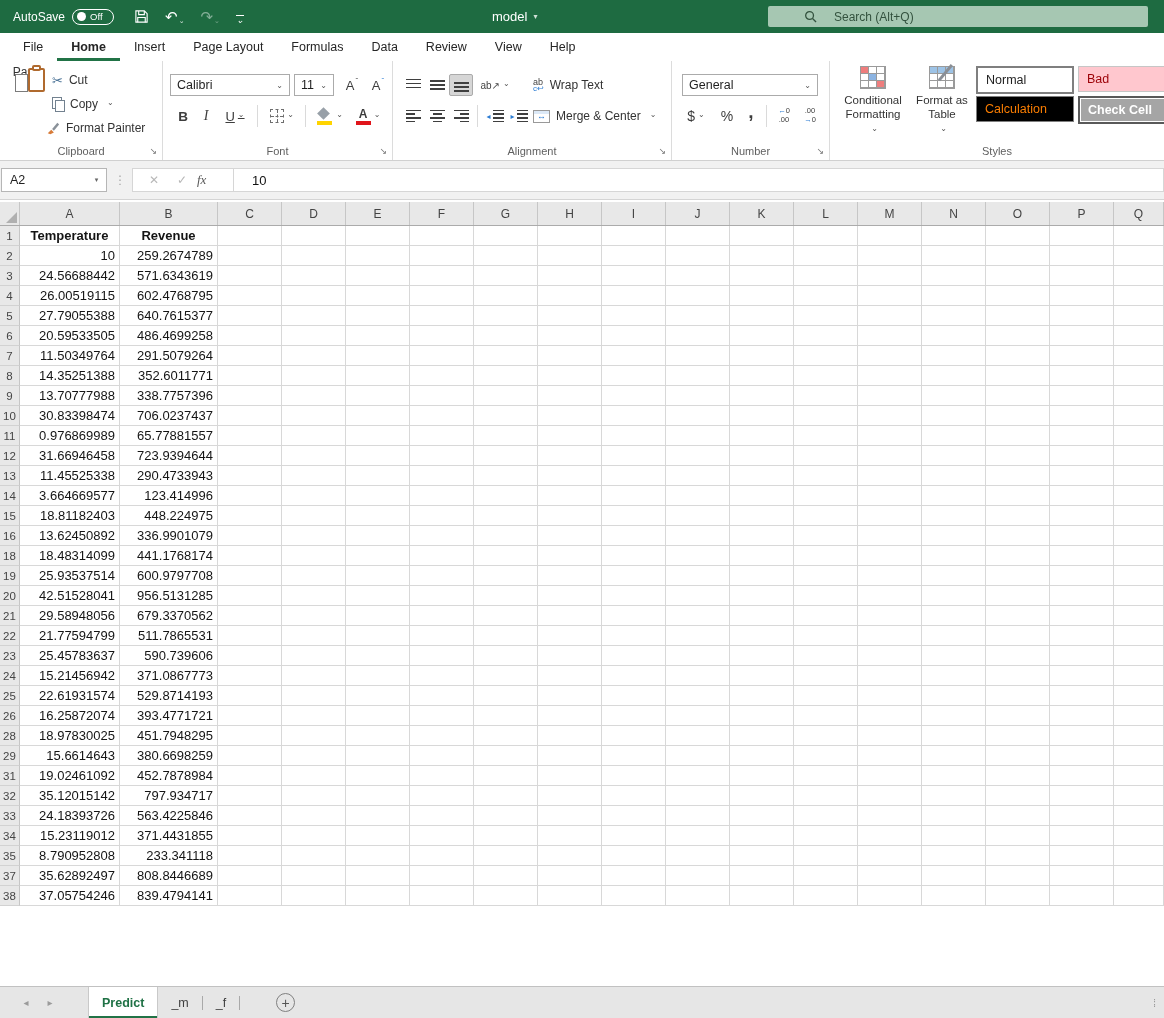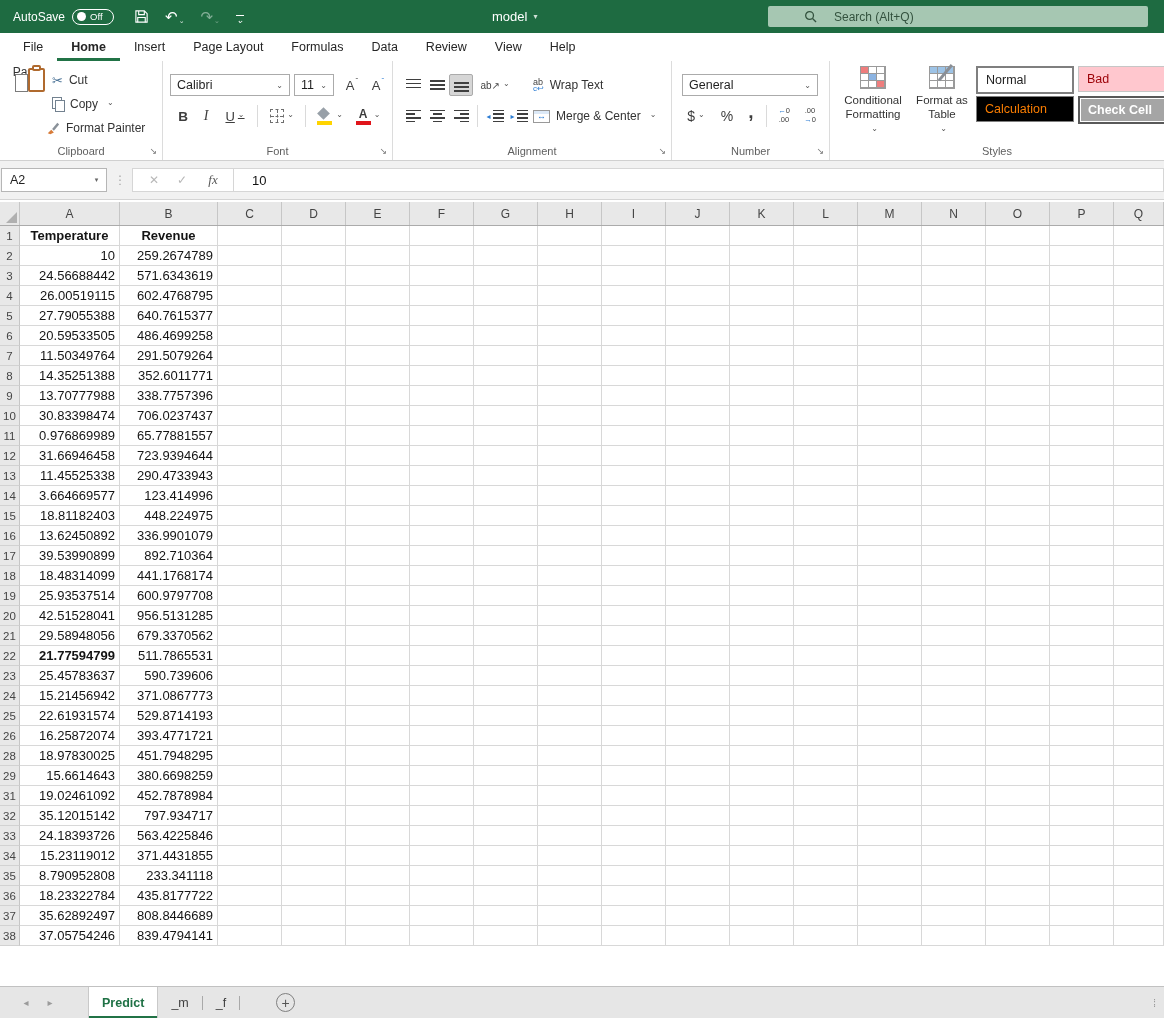--- a/index.html
+++ b/index.html
@@ -134,21 +134,21 @@
         border-bottom:1px solid #d4d4d4;}
   .namebox{position:absolute;left:1px;top:7px;width:106px;height:24px;background:#fff;
            border:1px solid #b6b6b6;display:flex;align-items:center;font-size:12.5px;color:#222;padding-left:8px;}
   .nb-caret{margin-left:auto;height:100%;width:19px;display:flex;align-items:center;justify-content:center;}
   .nb-caret:after{content:"▾";font-size:7px;color:#666;}
   .fdots{position:absolute;left:114px;top:13px;color:#a8a8a8;font-size:12px;line-height:1;}
   .fstrip{position:absolute;left:132px;right:0;top:7px;height:24px;background:#fff;
           border:1px solid #d6d6d6;display:flex;align-items:center;}
   .fx-x{margin-left:8px;width:26px;text-align:center;color:#b8b8b8;font-size:12px;}
   .fx-ok{width:30px;text-align:center;color:#b8b8b8;font-size:12px;}
-  .fx-fn{width:32px;text-align:center;color:#595959;font-size:13px;
+  .fx-fn{width:32px;text-align:left;color:#595959;font-size:13px;
          font-family:"Liberation Serif",serif;font-style:italic;}
   .fdiv{width:1px;align-self:stretch;background:#d6d6d6;margin-left:4px;}
   .fval{padding-left:18px;font-size:13px;color:#111;}
 
   
   .colrow{position:absolute;top:202px;left:0;width:1164px;height:24px;display:flex;
           background:#e8e8e8;border-bottom:1px solid #ababab;}
   .corner{width:20px;position:relative;border-right:1px solid #c6c6c6;background:#e8e8e8;}
   .corner:after{content:"";position:absolute;right:2px;bottom:2px;
                 border-left:11px solid transparent;border-bottom:11px solid #b0b0b0;}
@@ -807,40 +807,20 @@
         <div class="cell" style="width: 64px;"></div>
         <div class="cell" style="width: 64px;"></div>
         <div class="cell" style="width: 64px;"></div>
         <div class="cell" style="width: 64px;"></div>
         <div class="cell" style="width: 64px;"></div>
         <div class="cell" style="width: 64px;"></div>
         <div class="cell" style="width: 64px;"></div>
         <div class="cell" style="width: 50px;"></div>
       </div>
       <div class="grow">
-        <div class="rowh">17</div>
-        <div class="cell num" style="width: 100px;">39.53990899</div>
-        <div class="cell num" style="width: 98px;">892.710364</div>
-        <div class="cell" style="width: 64px;"></div>
-        <div class="cell" style="width: 64px;"></div>
-        <div class="cell" style="width: 64px;"></div>
-        <div class="cell" style="width: 64px;"></div>
-        <div class="cell" style="width: 64px;"></div>
-        <div class="cell" style="width: 64px;"></div>
-        <div class="cell" style="width: 64px;"></div>
-        <div class="cell" style="width: 64px;"></div>
-        <div class="cell" style="width: 64px;"></div>
-        <div class="cell" style="width: 64px;"></div>
-        <div class="cell" style="width: 64px;"></div>
-        <div class="cell" style="width: 64px;"></div>
-        <div class="cell" style="width: 64px;"></div>
-        <div class="cell" style="width: 64px;"></div>
-        <div class="cell" style="width: 50px;"></div>
-      </div>
-      <div class="grow">
         <div class="rowh">18</div>
         <div class="cell num" style="width: 100px;">18.48314099</div>
         <div class="cell num" style="width: 98px;">441.1768174</div>
         <div class="cell" style="width: 64px;"></div>
         <div class="cell" style="width: 64px;"></div>
         <div class="cell" style="width: 64px;"></div>
         <div class="cell" style="width: 64px;"></div>
         <div class="cell" style="width: 64px;"></div>
         <div class="cell" style="width: 64px;"></div>
         <div class="cell" style="width: 64px;"></div>
@@ -908,21 +888,21 @@
         <div class="cell" style="width: 64px;"></div>
         <div class="cell" style="width: 64px;"></div>
         <div class="cell" style="width: 64px;"></div>
         <div class="cell" style="width: 64px;"></div>
         <div class="cell" style="width: 64px;"></div>
         <div class="cell" style="width: 64px;"></div>
         <div class="cell" style="width: 50px;"></div>
       </div>
       <div class="grow">
         <div class="rowh">22</div>
-        <div class="cell num" style="width: 100px; font-weight: bold;">21.77594799</div>
+        <div class="cell num" style="width: 100px;">21.77594799</div>
         <div class="cell num" style="width: 98px;">511.7865531</div>
         <div class="cell" style="width: 64px;"></div>
         <div class="cell" style="width: 64px;"></div>
         <div class="cell" style="width: 64px;"></div>
         <div class="cell" style="width: 64px;"></div>
         <div class="cell" style="width: 64px;"></div>
         <div class="cell" style="width: 64px;"></div>
         <div class="cell" style="width: 64px;"></div>
         <div class="cell" style="width: 64px;"></div>
         <div class="cell" style="width: 64px;"></div>
@@ -1130,40 +1110,20 @@
         <div class="cell" style="width: 64px;"></div>
         <div class="cell" style="width: 64px;"></div>
         <div class="cell" style="width: 64px;"></div>
         <div class="cell" style="width: 64px;"></div>
         <div class="cell" style="width: 50px;"></div>
       </div>
       <div class="grow">
         <div class="rowh">35</div>
         <div class="cell num" style="width: 100px;">8.790952808</div>
         <div class="cell num" style="width: 98px;">233.341118</div>
-        <div class="cell" style="width: 64px;"></div>
-        <div class="cell" style="width: 64px;"></div>
-        <div class="cell" style="width: 64px;"></div>
-        <div class="cell" style="width: 64px;"></div>
-        <div class="cell" style="width: 64px;"></div>
-        <div class="cell" style="width: 64px;"></div>
-        <div class="cell" style="width: 64px;"></div>
-        <div class="cell" style="width: 64px;"></div>
-        <div class="cell" style="width: 64px;"></div>
-        <div class="cell" style="width: 64px;"></div>
-        <div class="cell" style="width: 64px;"></div>
-        <div class="cell" style="width: 64px;"></div>
-        <div class="cell" style="width: 64px;"></div>
-        <div class="cell" style="width: 64px;"></div>
-        <div class="cell" style="width: 50px;"></div>
-      </div>
-      <div class="grow">
-        <div class="rowh">36</div>
-        <div class="cell num" style="width: 100px;">18.23322784</div>
-        <div class="cell num" style="width: 98px;">435.8177722</div>
         <div class="cell" style="width: 64px;"></div>
         <div class="cell" style="width: 64px;"></div>
         <div class="cell" style="width: 64px;"></div>
         <div class="cell" style="width: 64px;"></div>
         <div class="cell" style="width: 64px;"></div>
         <div class="cell" style="width: 64px;"></div>
         <div class="cell" style="width: 64px;"></div>
         <div class="cell" style="width: 64px;"></div>
         <div class="cell" style="width: 64px;"></div>
         <div class="cell" style="width: 64px;"></div>

